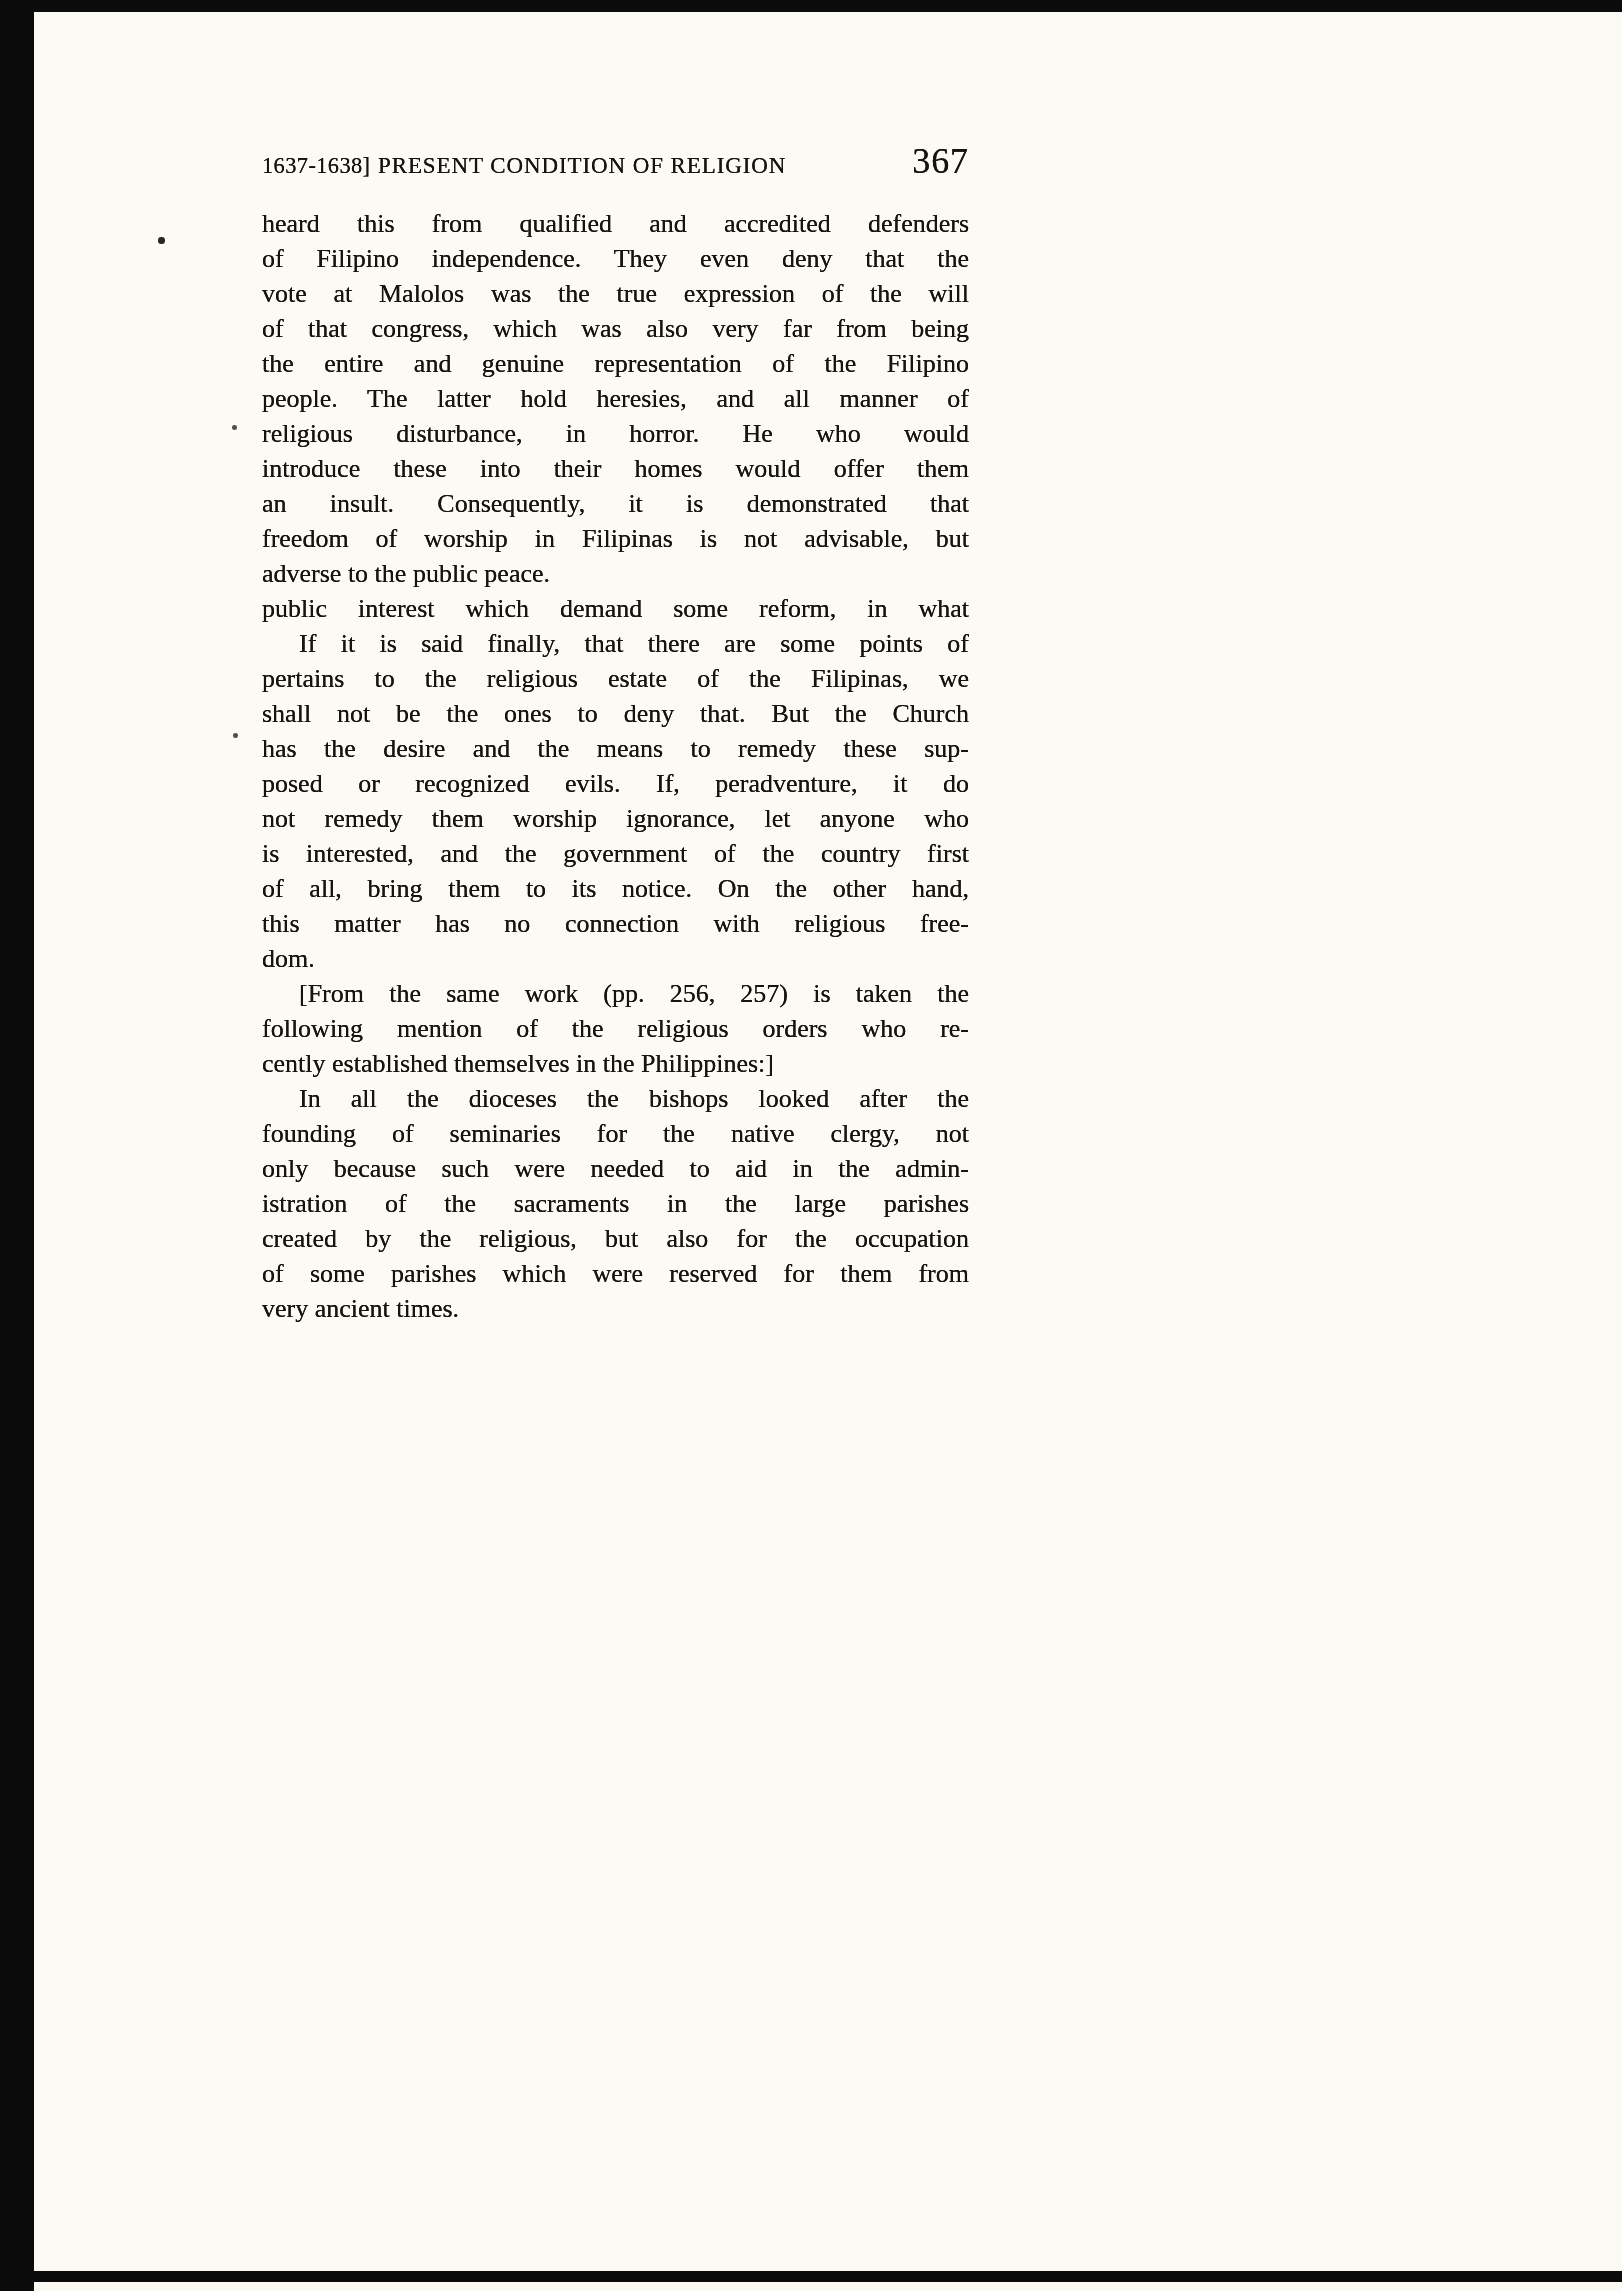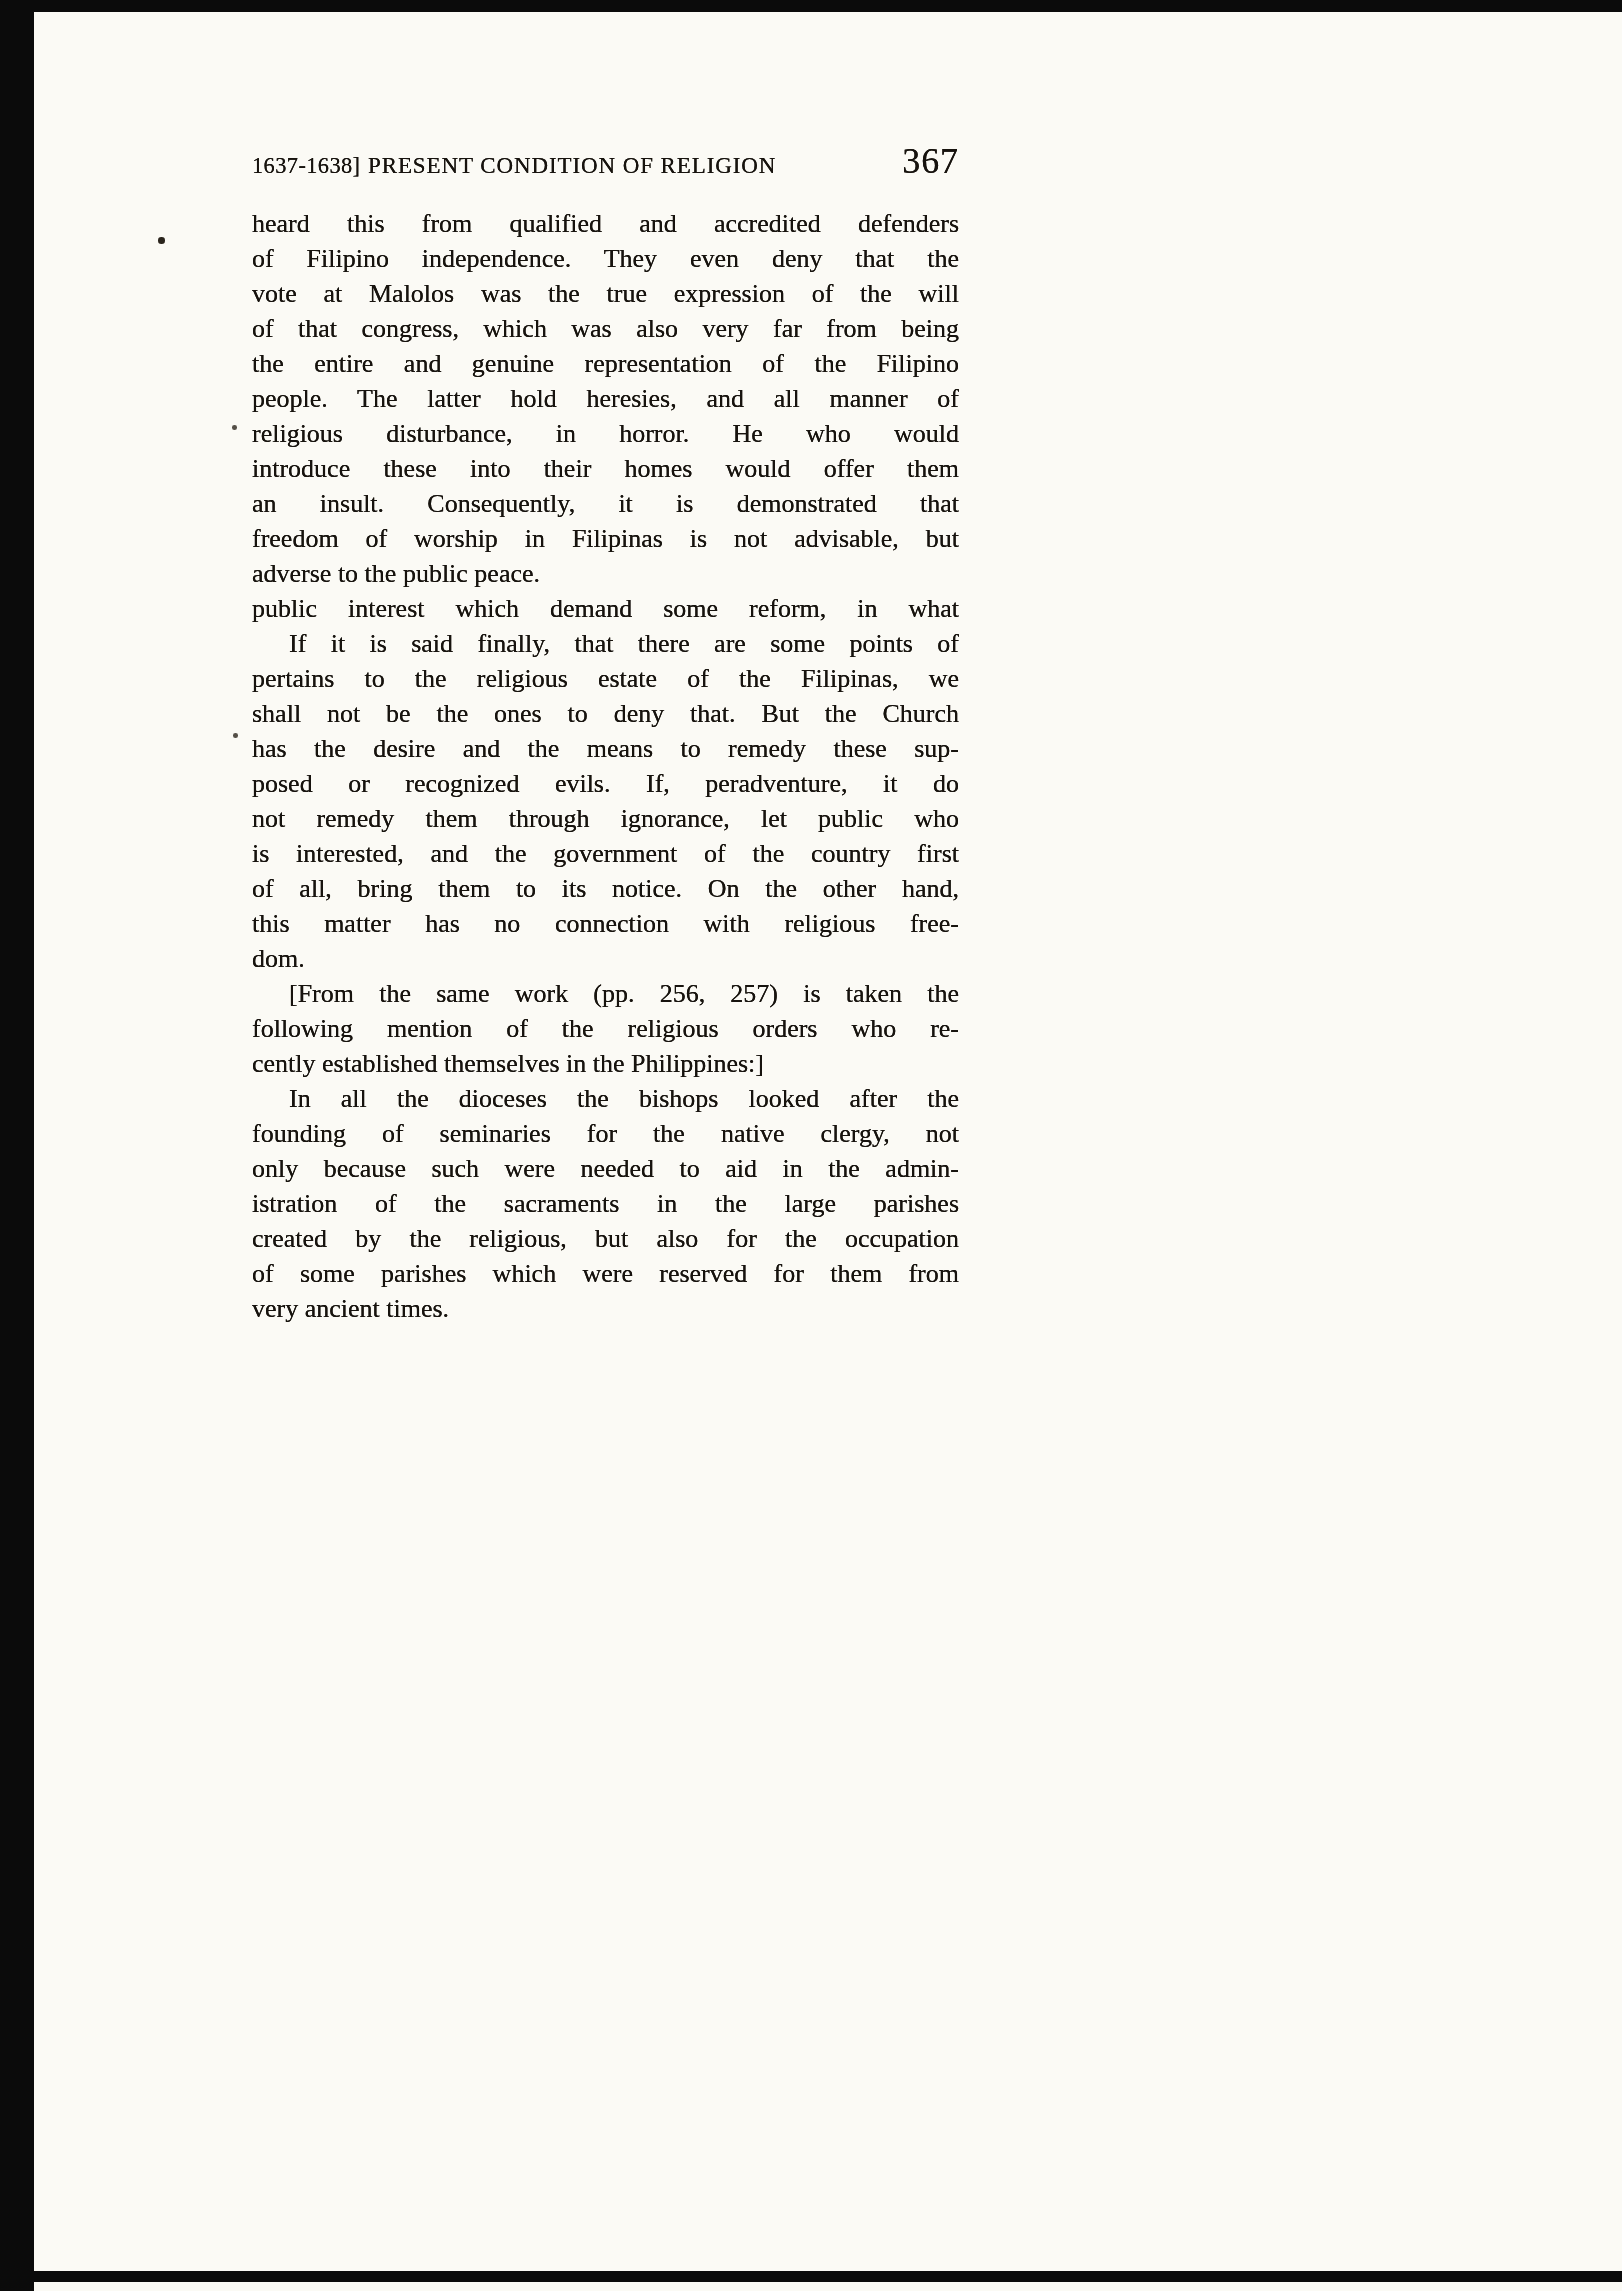--- a/index.html
+++ b/index.html
@@ -36,21 +36,21 @@
     position: absolute;
     background: #2a241c;
     border-radius: 50%;
   }
   .speck.s1 { left: 158px; top: 237px; width: 6.5px; height: 6.5px; }
   .speck.s2 { left: 232px; top: 425px; width: 4.7px; height: 4.7px; opacity: .8; }
   .speck.s3 { left: 233px; top: 733px; width: 4.7px; height: 4.7px; opacity: .8; }
 
   .content {
     position: absolute;
-    left: 252px; top: 140px;
+    left: 262px; top: 140px;
     width: 707px;
     text-shadow: 0 0 0.6px currentColor; 
   }
   .header {
     display: flex;
     justify-content: space-between;
     align-items: baseline;
     margin-bottom: 24px;
   }
   .header-left { font-size: 23px; letter-spacing: 0.4px; white-space: nowrap; }
@@ -101,21 +101,21 @@
         <div class="line">introduce these into their homes would offer them</div>
         <div class="line">an insult.  Consequently, it is demonstrated that</div>
         <div class="line">freedom of worship in Filipinas is not advisable, but</div>
         <div class="line para-end">adverse to the public peace.</div>
         <div class="line">public interest which demand some reform, in what</div>
         <div class="line indent">If it is said finally, that there are some points of</div>
         <div class="line">pertains to the religious estate of the Filipinas, we</div>
         <div class="line">shall not be the ones to deny that.  But the Church</div>
         <div class="line">has the desire and the means to remedy these sup-</div>
         <div class="line">posed or recognized evils.  If, peradventure, it do</div>
-        <div class="line">not remedy them through ignorance, let public who</div>
+        <div class="line">not remedy them worship ignorance, let anyone who</div>
         <div class="line">is interested, and the government of the country first</div>
         <div class="line">of all, bring them to its notice.  On the other hand,</div>
         <div class="line">this matter has no connection with religious free-</div>
         <div class="line para-end">dom.</div>
         <div class="line indent">[From the same work (pp. 256, 257) is taken the</div>
         <div class="line">following mention of the religious orders who re-</div>
         <div class="line para-end">cently established themselves in the Philippines:]</div>
         <div class="line indent">In all the dioceses the bishops looked after the</div>
         <div class="line">founding of seminaries for the native clergy, not</div>
         <div class="line">only because such were needed to aid in the admin-</div>

